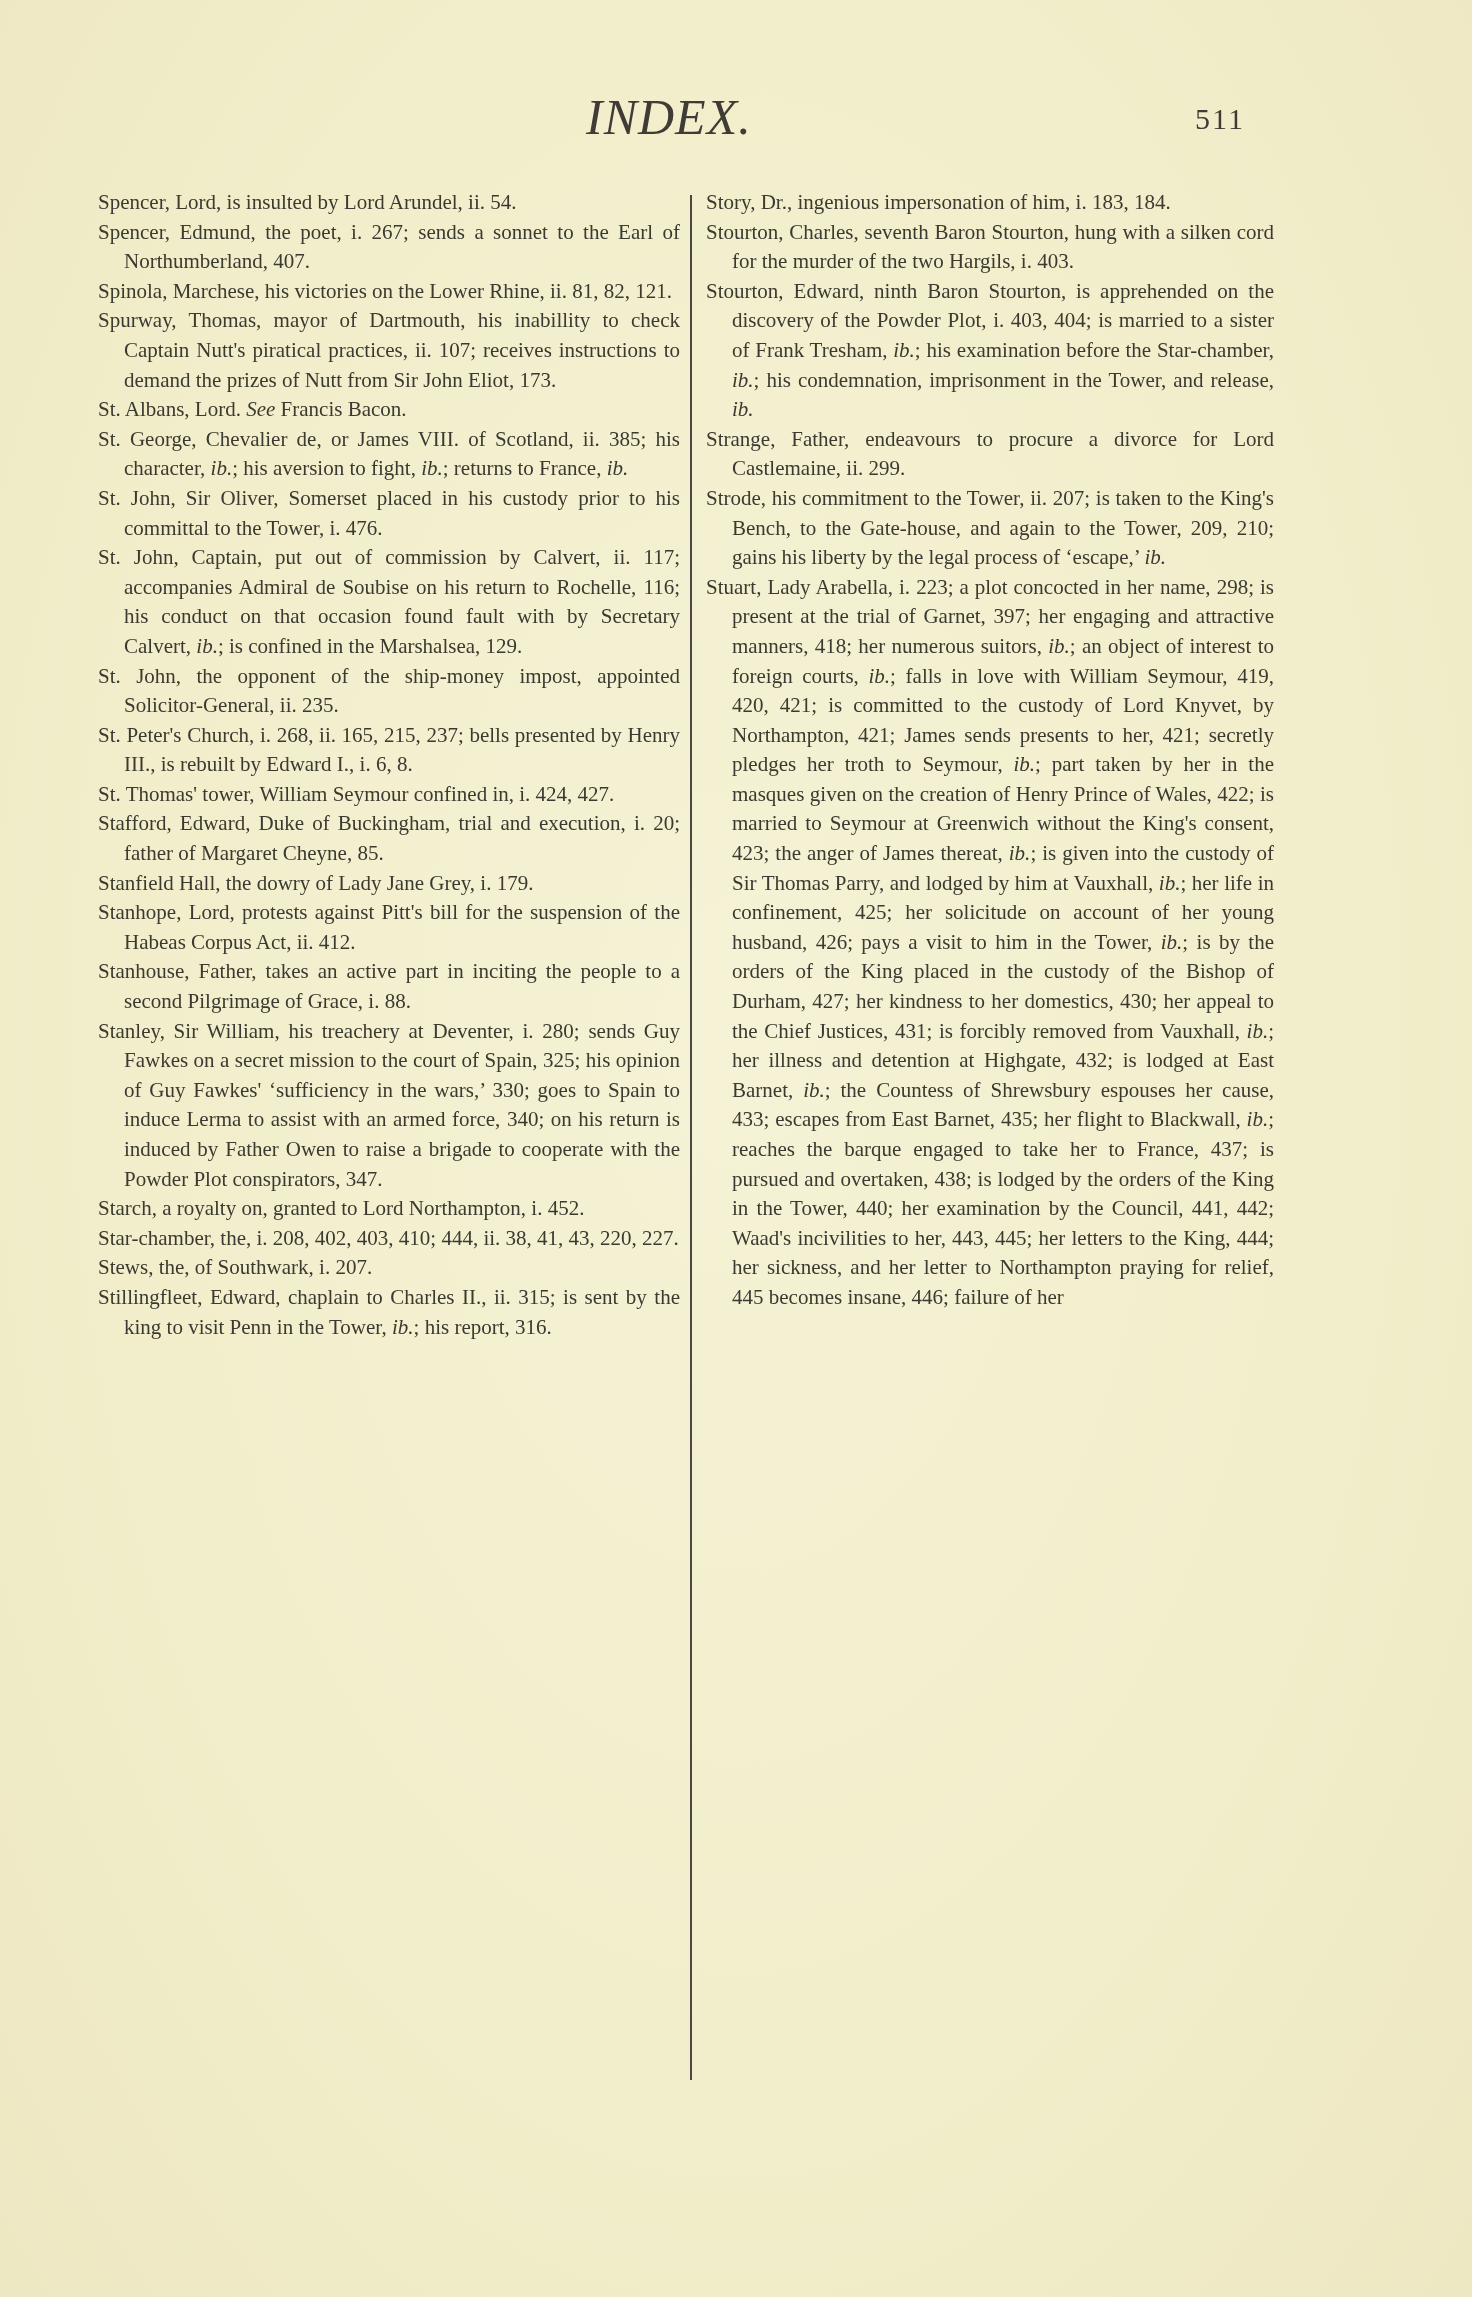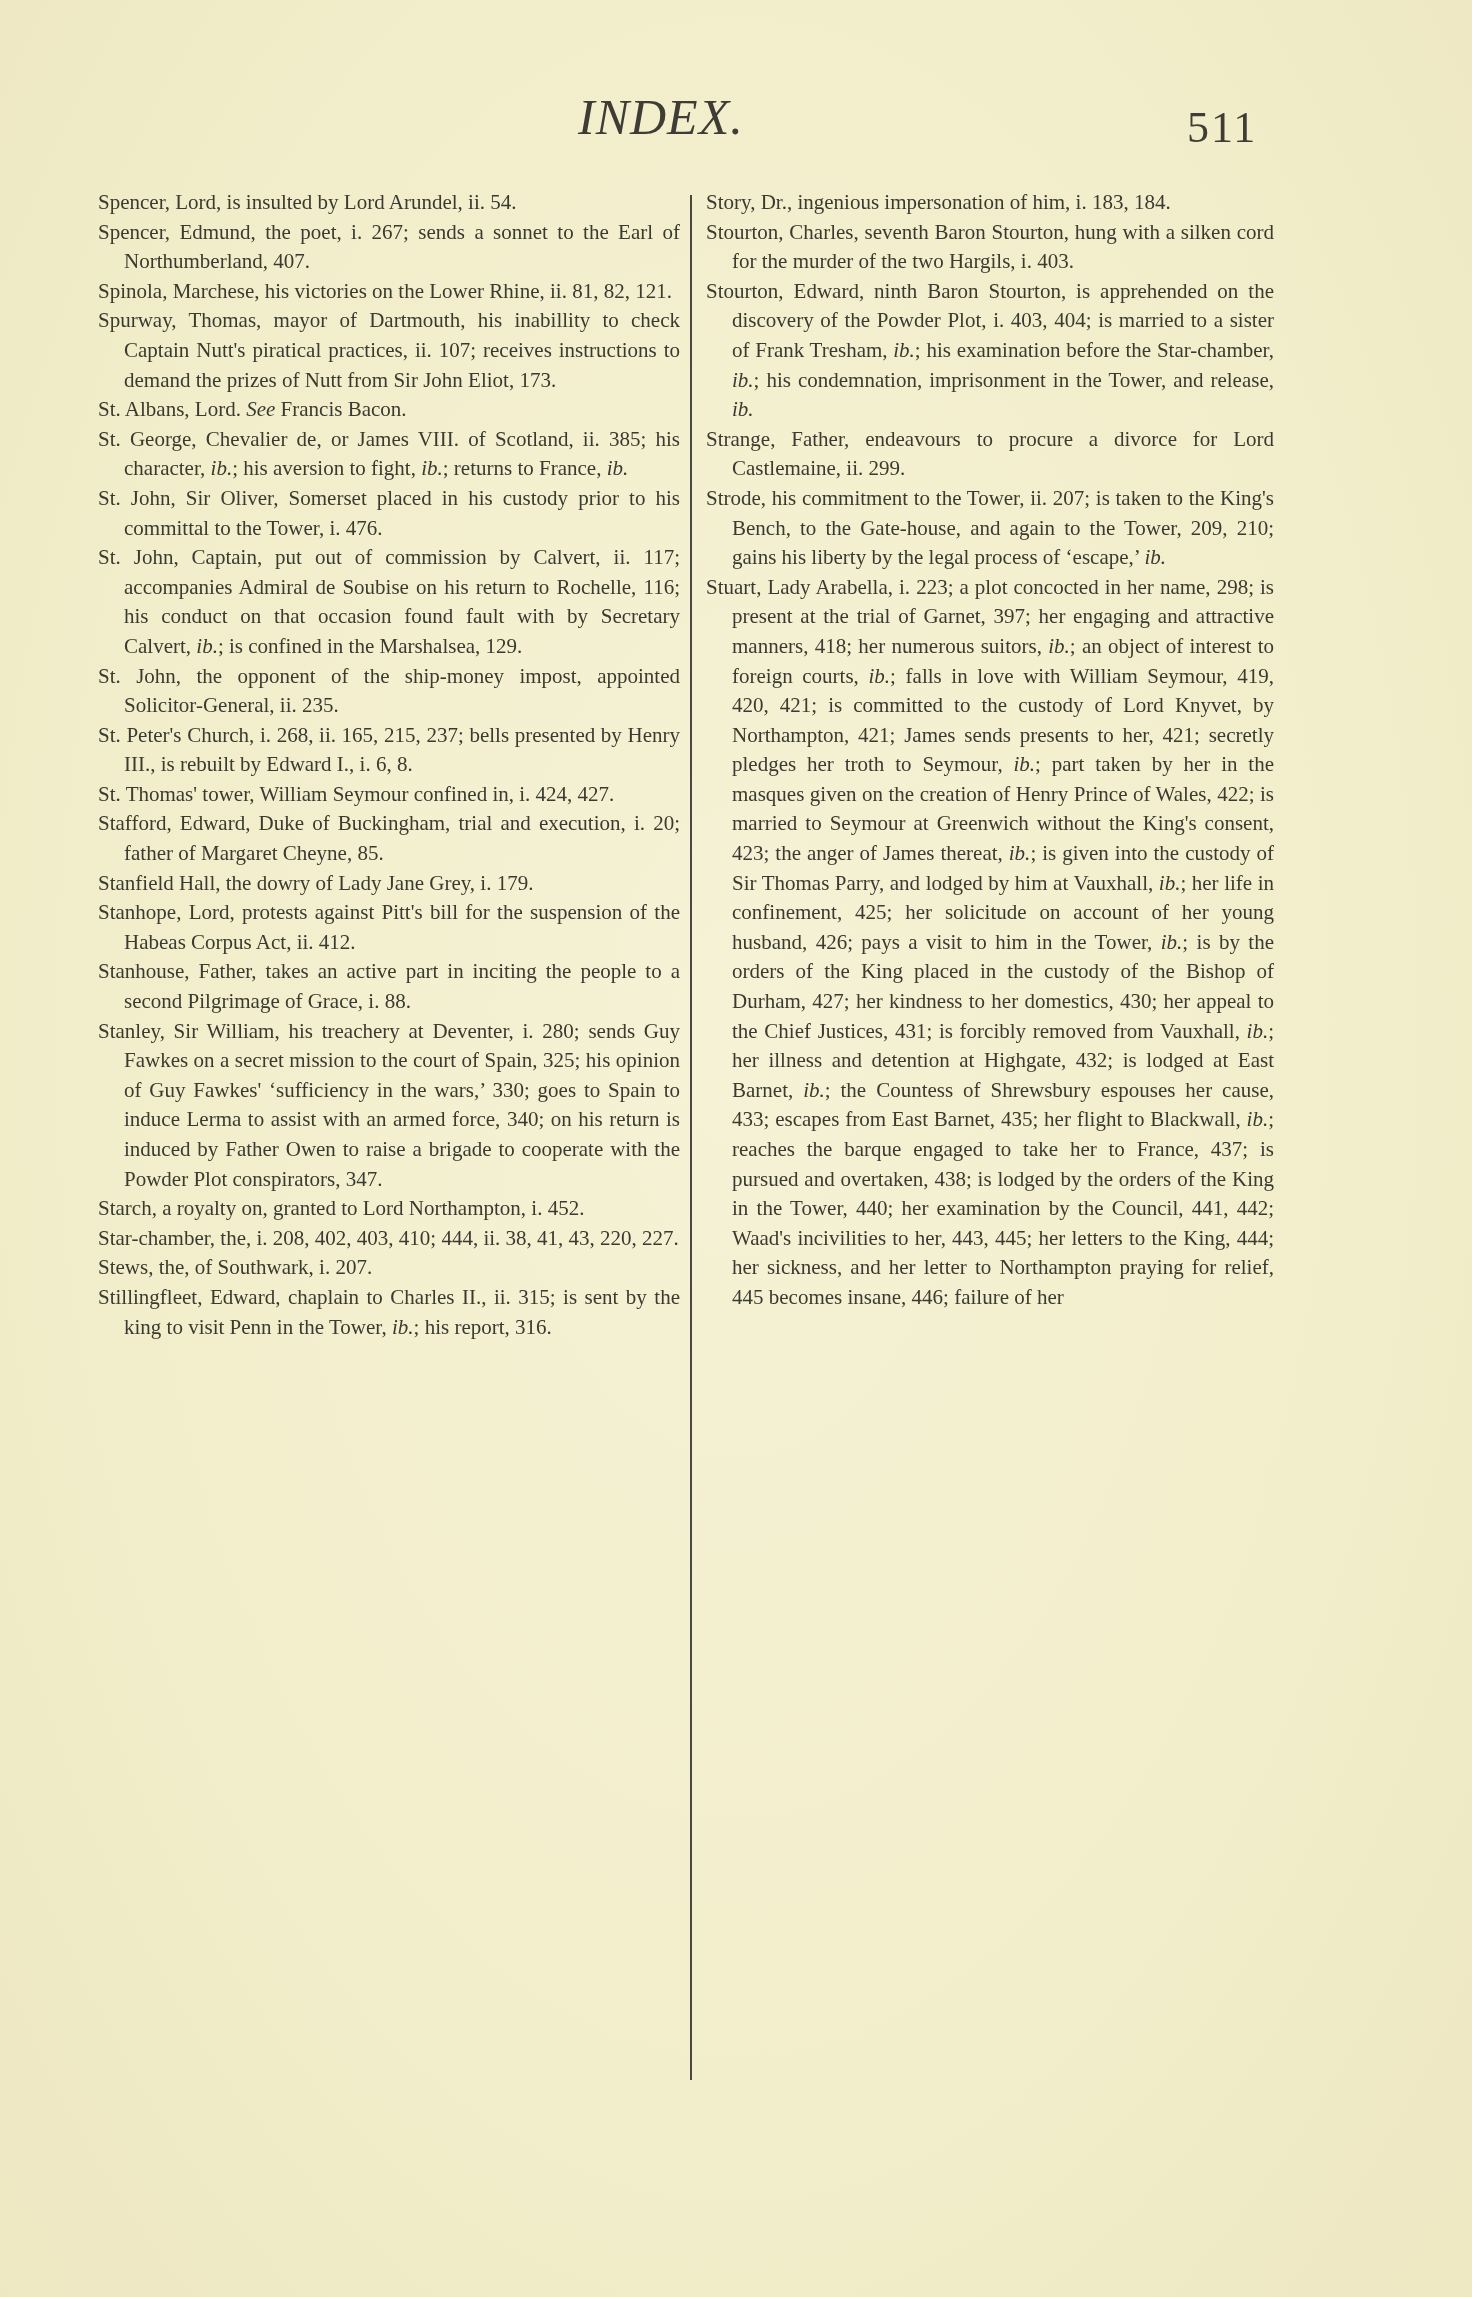--- a/index.html
+++ b/index.html
@@ -16,40 +16,40 @@
     color: #3a3a30;
   }
   .page-bg {
     position: absolute;
     inset: 0;
     background: radial-gradient(ellipse at 50% 45%, #f5f2d6 0%, #f2eecb 60%, #ede8c2 100%);
   }
   .running-head {
     position: absolute;
     top: 88px;
-    left: 0;
+    left: 8px;
     width: 1200px;
     height: 60px;
   }
   .running-title {
     position: absolute;
     left: 578px;
     top: 0;
     font-family: "Liberation Serif", serif;
     font-style: italic;
     font-size: 50px;
     letter-spacing: 1px;
     color: #3e3c34;
   }
   .page-number {
     position: absolute;
     left: 1187px;
     top: 14px;
     font-family: "Liberation Serif", serif;
-    font-size: 44px;
+    font-size: 30px;
     letter-spacing: 2px;
     color: #3e3c34;
   }
   .column {
     position: absolute;
     top: 188px;
     font-size: 21px;
     line-height: 29.6px;
     text-align: justify;
   }

